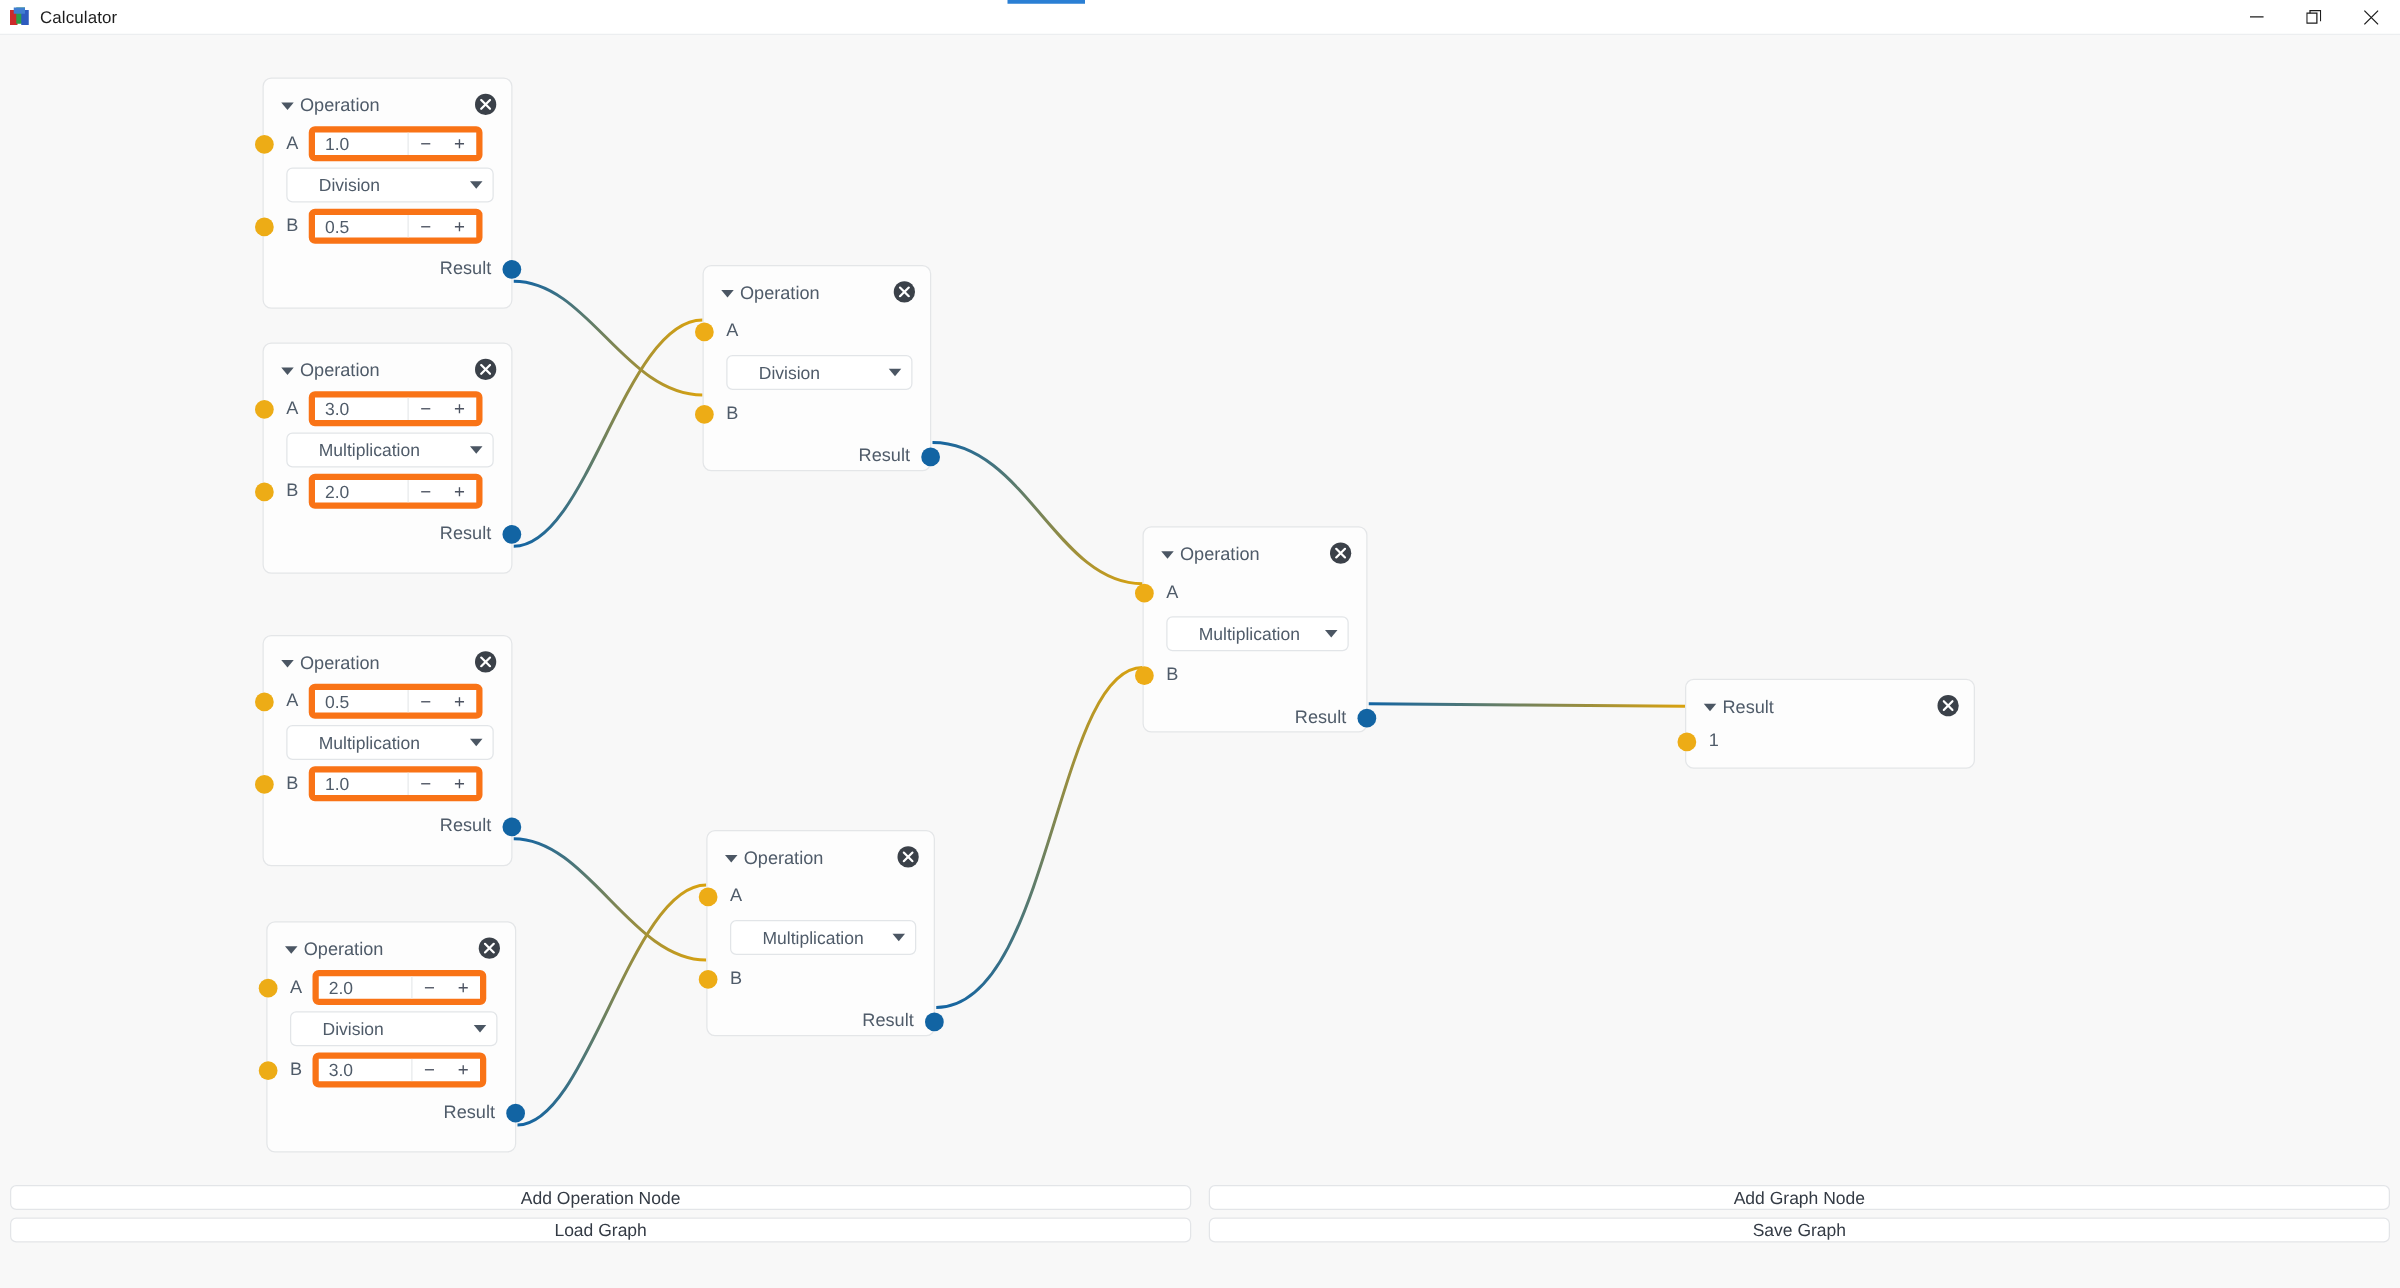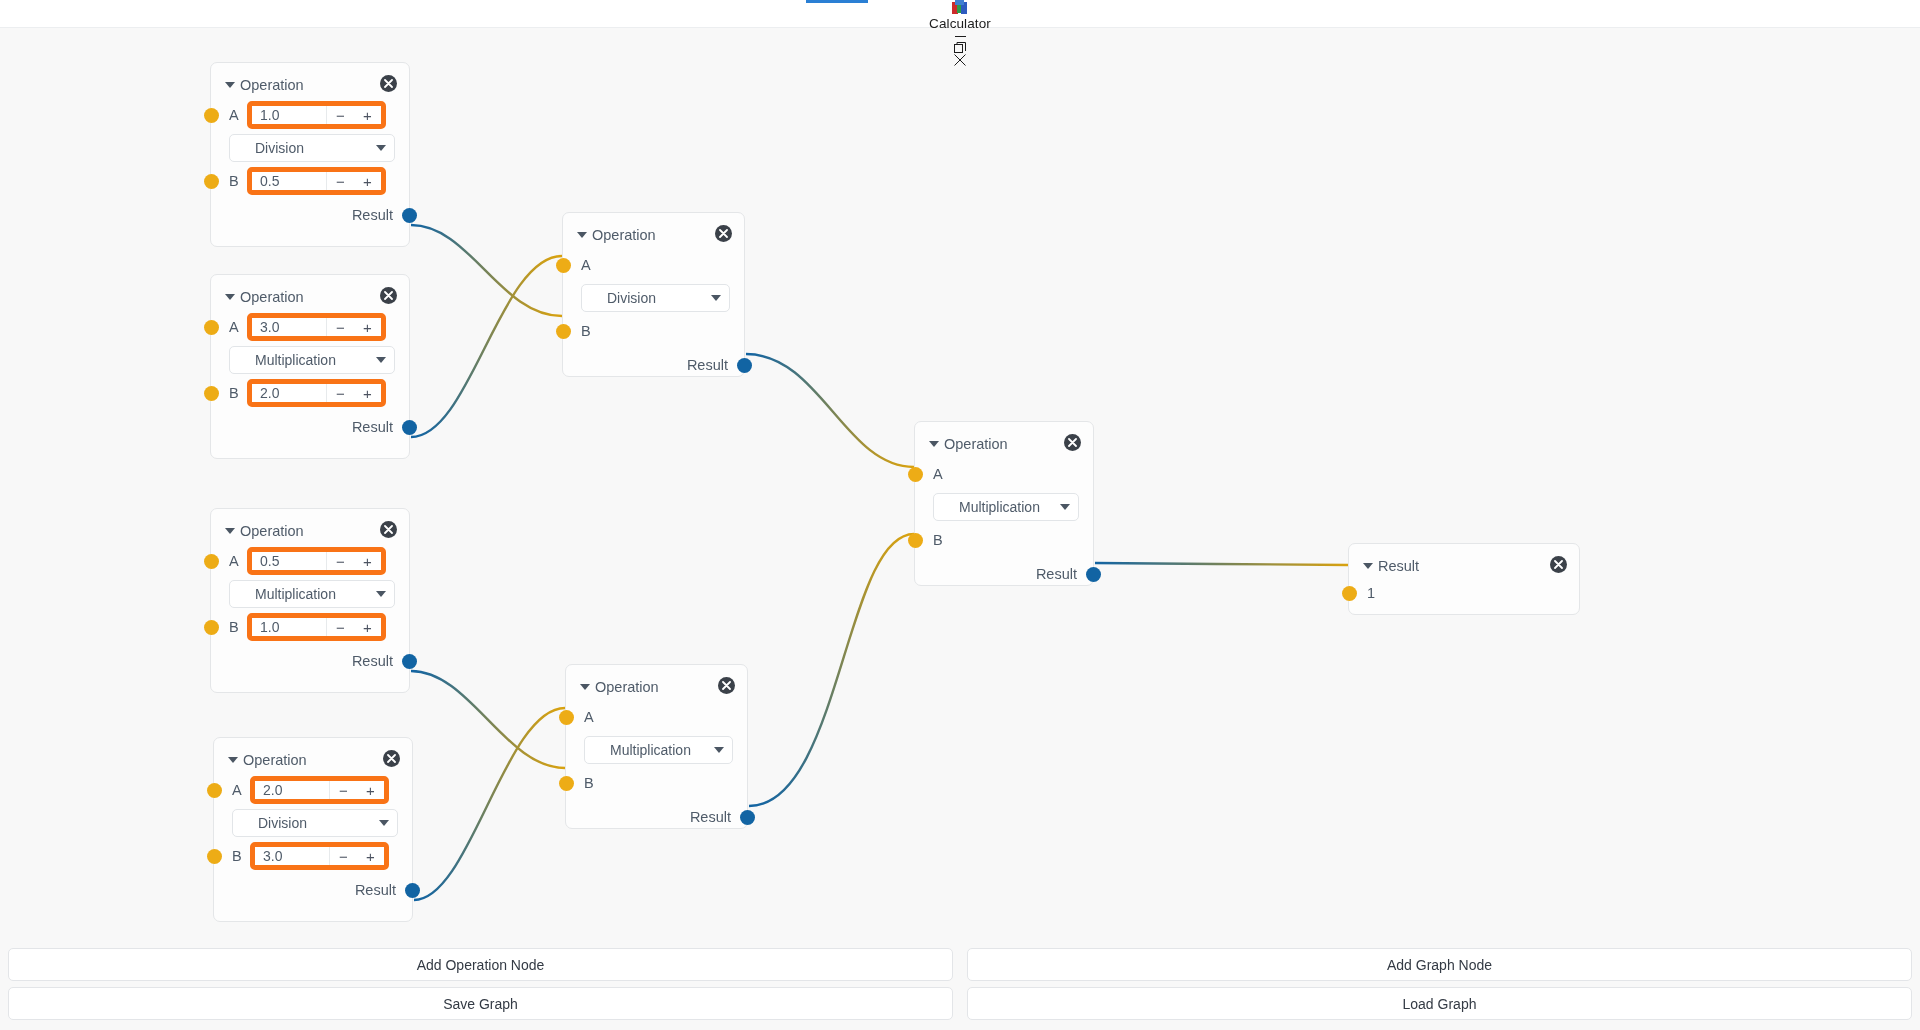--- a/index.html
+++ b/index.html
@@ -13,21 +13,20 @@
   }
 
   
   #titlebar {
     position: absolute; top: 0; left: 0;
     width: 1920px; height: 28px;
     background: #ffffff;
     display: flex; align-items: center;
     border-bottom: 1px solid #eceef0;
     z-index: 50;
-    flex-direction: column;
   }
   #titlebar .app-icon {
     width: 16px; height: 16px;
     margin-left: 8px; margin-right: 8px;
     position: relative;
     flex: 0 0 auto;
   }
   #titlebar .app-icon .cube-l {
     position: absolute; left: 0; top: 2px;
     width: 6px; height: 12px; background: #cc2b2b;
@@ -188,21 +187,21 @@
   #toolbar {
     position: absolute;
     left: 0; top: 944px;
     width: 1920px; height: 86px;
     background: #f8f8f8;
     padding: 4px 8px 6px 8px;
   }
   .tb-row { display: flex; gap: 14px; margin-bottom: 6px; }
   .tb-btn {
     flex: 1 1 0;
-    height: 33px;
+    height: 20px;
     background: #ffffff;
     border: 1px solid #e3e5e8;
     border-radius: 5px;
     display: flex; align-items: center; justify-content: center;
     font-size: 14px; color: #333a44;
   }
 </style>
 </head>
 <body>
 
@@ -539,16 +538,16 @@
   </div>
 
 </div>
 
 <div id="toolbar">
   <div class="tb-row">
     <div class="tb-btn">Add Operation Node</div>
     <div class="tb-btn">Add Graph Node</div>
   </div>
   <div class="tb-row">
+    <div class="tb-btn">Load Graph</div>
     <div class="tb-btn">Save Graph</div>
-    <div class="tb-btn">Load Graph</div>
   </div>
 </div>
 
 </body></html>

